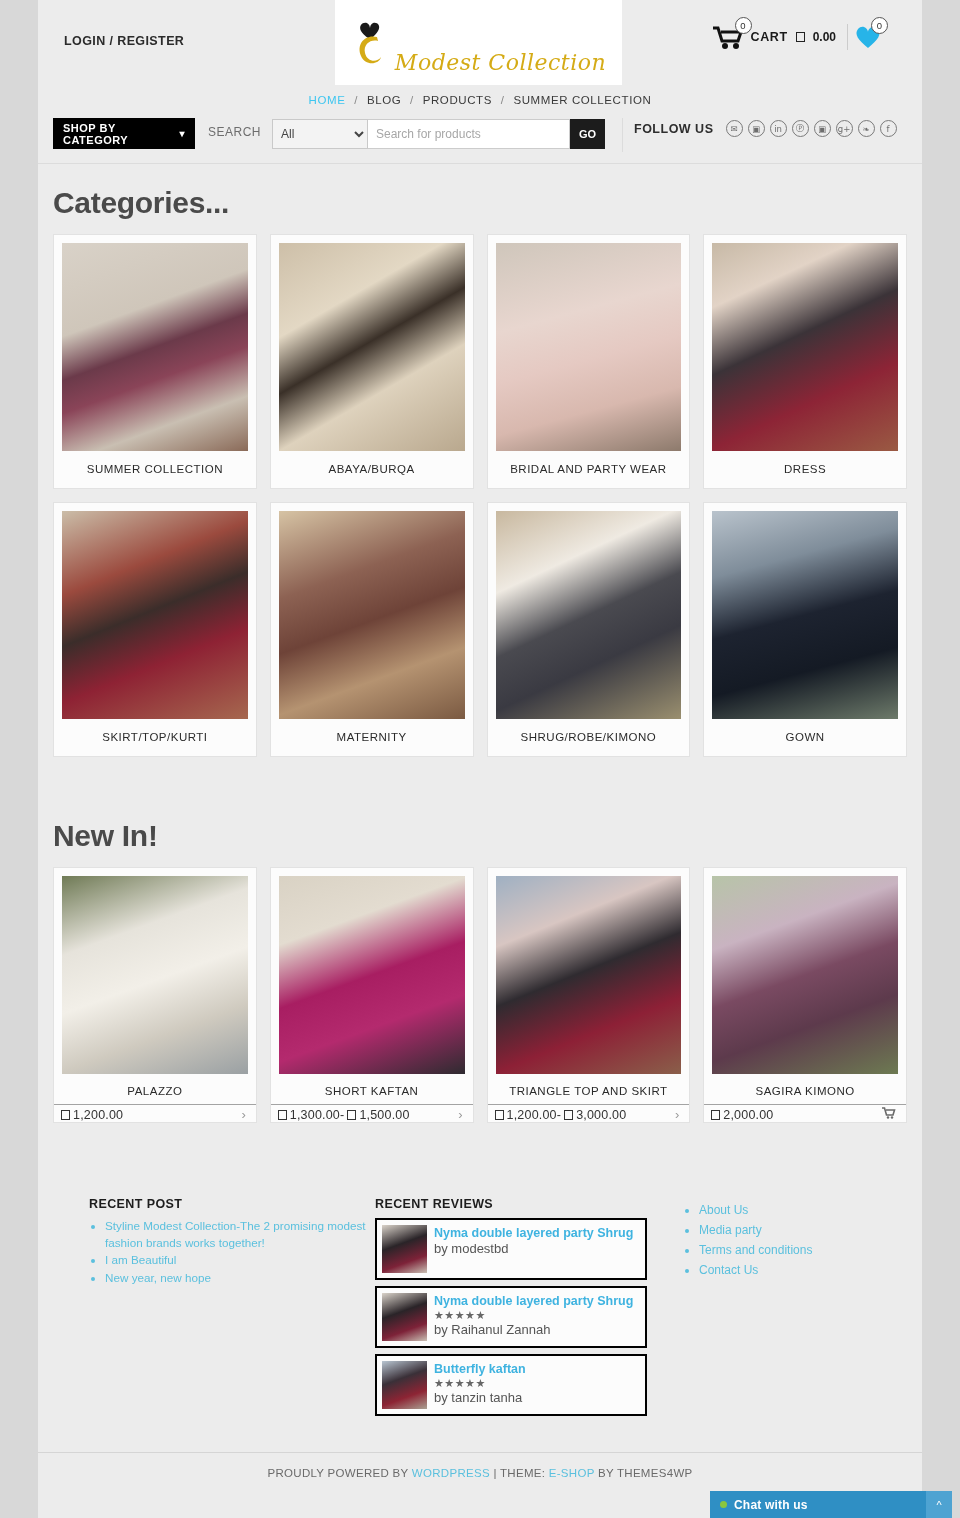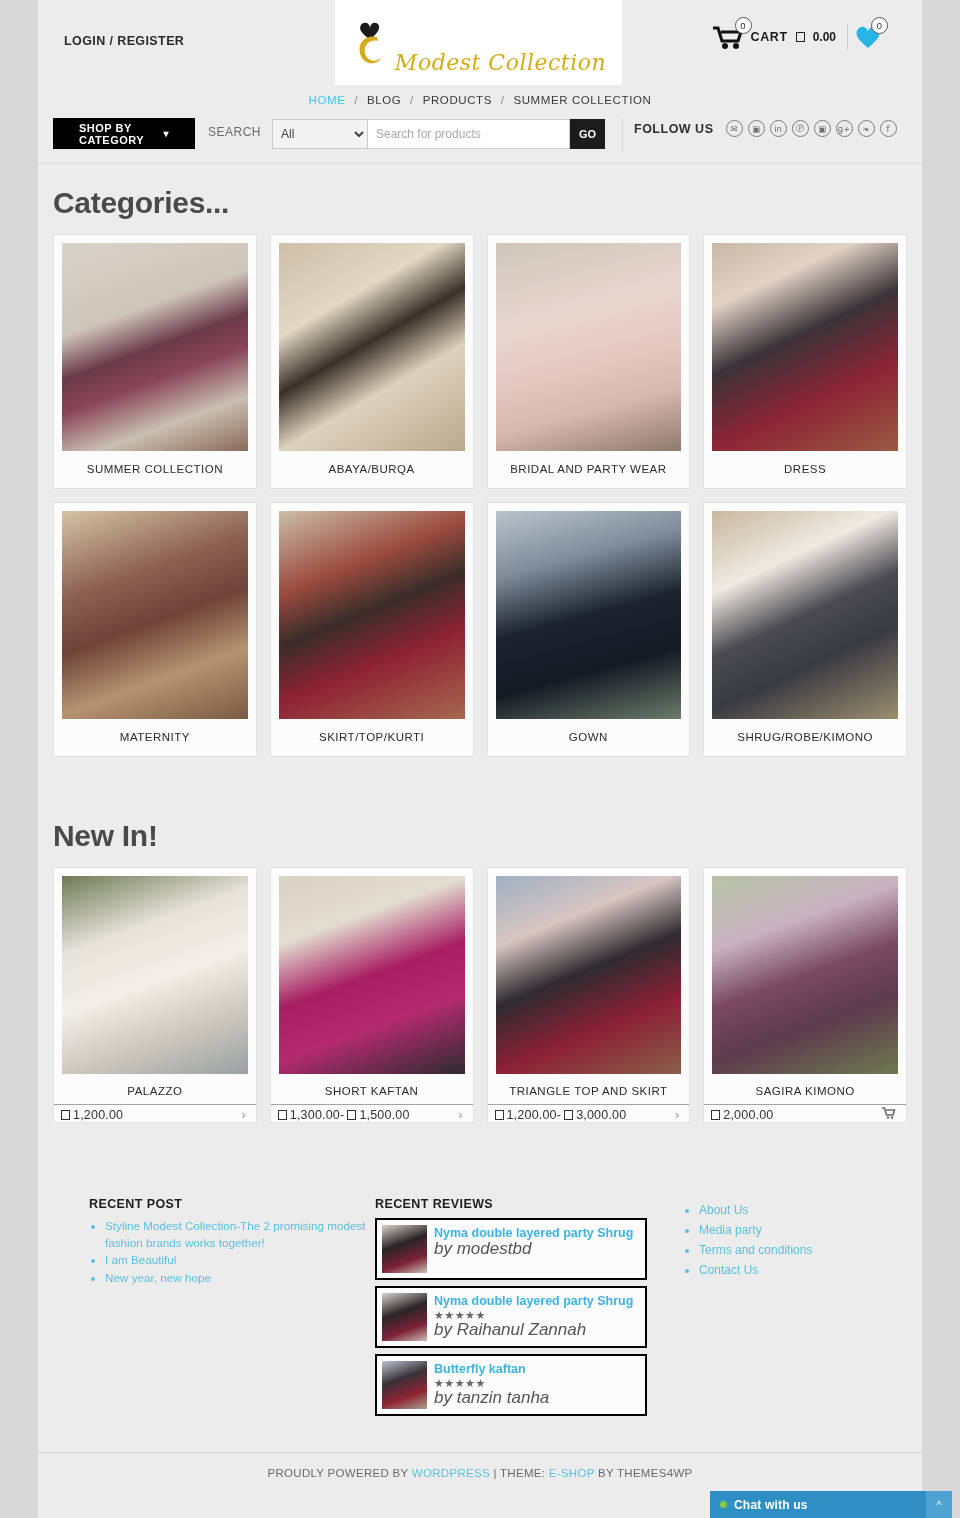--- a/index.html
+++ b/index.html
@@ -39,21 +39,21 @@
   .crumbs { text-align:center; padding:6px 0 4px; font-size:11.5px; letter-spacing:.6px;
             color:#3a3a3a; }
   .crumbs a { color:#3a3a3a; text-decoration:none; cursor:pointer; }
   .crumbs a.active { color:#3ec6f0; }
   .crumbs .sep { color:#888; margin:0 5px; }
 
   
   .searchbar { height:54px; position:relative; border-bottom:1px solid #dcdcdc; }
   .shopcat { position:absolute; left:15px; top:8px; width:142px; height:31px; background:#000;
              color:#fff; font-size:11px; font-weight:bold; letter-spacing:.5px;
-             display:flex; align-items:center; padding:0 26px; cursor:pointer; }
+             display:flex; align-items:center; padding:0 10px; cursor:pointer; }
   .shopcat .cv { margin-left:auto; font-size:10px; }
   .srch-label { position:absolute; left:170px; top:15px; font-size:12px; letter-spacing:.5px;
                 color:#6d6d6d; }
   .srch-form { position:absolute; left:234px; top:9px; display:flex; height:30px; }
   .srch-select { width:96px; height:30px; font-size:12px; font-family:"Liberation Sans",sans-serif;
                  border:1px solid #c9c9c9; background:#f3f3f3; color:#444; padding:0 4px; }
   .srch-input { width:202px; height:30px; border:1px solid #ccc; border-left:none; background:#fff;
                 font-size:12px; padding:0 8px; color:#555; font-family:"Liberation Sans",sans-serif;}
   .srch-input::placeholder { color:#a7a7a7; }
   .srch-go { width:35px; height:30px; background:#1c1c1c; color:#fff; border:none; font-size:11px;
@@ -94,21 +94,21 @@
   .flist { margin:0; padding-left:16px; }
   .flist li { font-size:11.7px; line-height:16.5px; color:#5bc0de; list-style:disc; margin-bottom:1px; }
   .flist li span { color:#5bc0de; cursor:pointer; }
   .fcol3 .flist li { line-height:19px; font-size:12px; }
   .review { display:flex; gap:7px; border:2px solid #000000; background:#fcfcfc;
             padding:5px; margin-bottom:6px; }
   .rthumb { width:45px; height:48px; flex:none; overflow:hidden; position:relative; }
   .rthumb > div { position:absolute; inset:0; }
   .rtitle { font-size:12.5px; font-weight:bold; color:#3fb3e0; cursor:pointer; line-height:16px; }
   .stars { color:#666; font-size:11px; letter-spacing:.5px; line-height:13px; }
-  .rby { font-size:17px; color:#555; line-height:15px;font-style:italic; }
+  .rby { font-size:13px; color:#555; line-height:15px; }
   .botbar { margin-top:30px; border-top:1px solid #d5d5d5; text-align:center;
             padding:14px 0 12px; font-size:11.5px; letter-spacing:.3px; color:#6a6a6a; }
   .botbar a { color:#5bc0de; text-decoration:none; cursor:pointer; }
 
   
   .chat { position:absolute; left:710px; top:1491px; width:242px; height:27px;
           background:#2f8fc4; display:flex; align-items:center; padding-left:10px; cursor:pointer; }
   .chat .dot { width:7px; height:7px; border-radius:50%; background:#8ac63f; margin-right:7px; }
   .chat .ctext { color:#fff; font-size:12px; font-weight:bold; letter-spacing:.2px; }
   .chat .caret { margin-left:auto; width:26px; height:27px; background:#4ea3d2; color:#fff;
@@ -219,41 +219,41 @@
     <div class="card">
       <div class="thumb">
           <div class="ph" style="background: linear-gradient(155deg, rgb(199, 185, 166) 0%, rgb(226, 211, 198) 22%, rgb(59, 51, 56) 45%, rgb(141, 36, 54) 70%, rgb(154, 90, 67) 100%);"></div>
         </div>
       <div class="cname">DRESS</div>
     </div>
   </div>
   <div class="grid" style="margin-top:13px;">
     <div class="card">
       <div class="thumb">
+          <div class="ph" style="background: linear-gradient(158deg, rgb(203, 189, 168) 0%, rgb(155, 74, 62) 30%, rgb(59, 45, 42) 48%, rgb(142, 34, 52) 68%, rgb(166, 104, 79) 100%);"></div>
+        </div>
+      <div class="cname">SKIRT/TOP/KURTI</div>
+    </div>
+    <div class="card">
+      <div class="thumb">
           <div class="ph" style="background: linear-gradient(160deg, rgb(214, 195, 164) 0%, rgb(141, 98, 83) 32%, rgb(110, 67, 56) 52%, rgb(181, 147, 113) 74%, rgb(123, 90, 66) 100%);"></div>
         </div>
       <div class="cname">MATERNITY</div>
     </div>
     <div class="card">
       <div class="thumb">
-          <div class="ph" style="background: linear-gradient(158deg, rgb(203, 189, 168) 0%, rgb(155, 74, 62) 30%, rgb(59, 45, 42) 48%, rgb(142, 34, 52) 68%, rgb(166, 104, 79) 100%);"></div>
-        </div>
-      <div class="cname">SKIRT/TOP/KURTI</div>
+          <div class="ph" style="background: linear-gradient(155deg, rgb(200, 184, 159) 0%, rgb(239, 234, 226) 28%, rgb(74, 74, 80) 50%, rgb(58, 58, 66) 68%, rgb(154, 143, 111) 100%);"></div>
+        </div>
+      <div class="cname">SHRUG/ROBE/KIMONO</div>
     </div>
     <div class="card">
       <div class="thumb">
           <div class="ph" style="background: linear-gradient(165deg, rgb(185, 195, 204) 0%, rgb(127, 141, 154) 26%, rgb(29, 35, 48) 50%, rgb(20, 26, 36) 72%, rgb(109, 122, 106) 100%);"></div>
         </div>
       <div class="cname">GOWN</div>
-    </div>
-    <div class="card">
-      <div class="thumb">
-          <div class="ph" style="background: linear-gradient(155deg, rgb(200, 184, 159) 0%, rgb(239, 234, 226) 28%, rgb(74, 74, 80) 50%, rgb(58, 58, 66) 68%, rgb(154, 143, 111) 100%);"></div>
-        </div>
-      <div class="cname">SHRUG/ROBE/KIMONO</div>
     </div>
   </div>
 
   <div class="section-title" style="padding-top:62px;">New In!</div>
   <div class="grid">
     <div class="card prod">
       <div class="thumb">
           <div class="ph" style="background: linear-gradient(160deg, rgb(111, 122, 85) 0%, rgb(230, 227, 219) 30%, rgb(242, 239, 232) 52%, rgb(207, 202, 191) 74%, rgb(154, 160, 163) 100%);"></div>
         </div>
       <div class="cname">PALAZZO</div>

